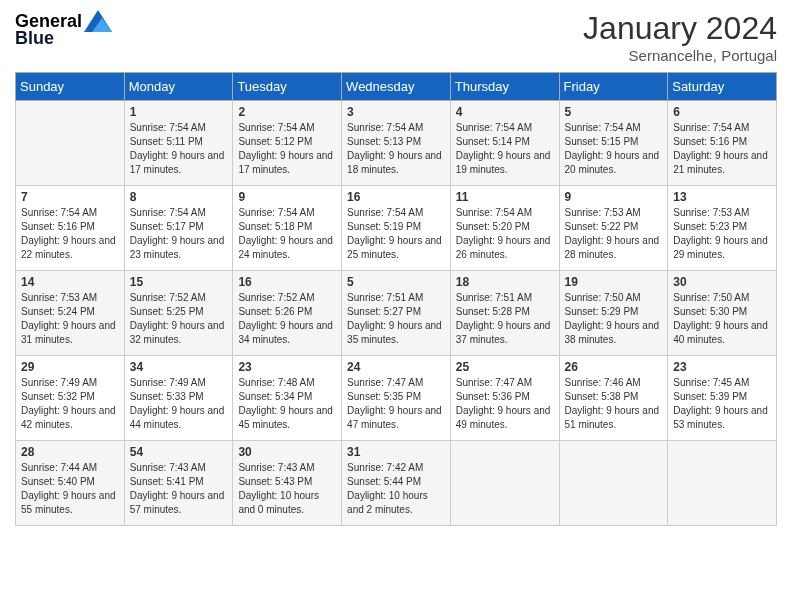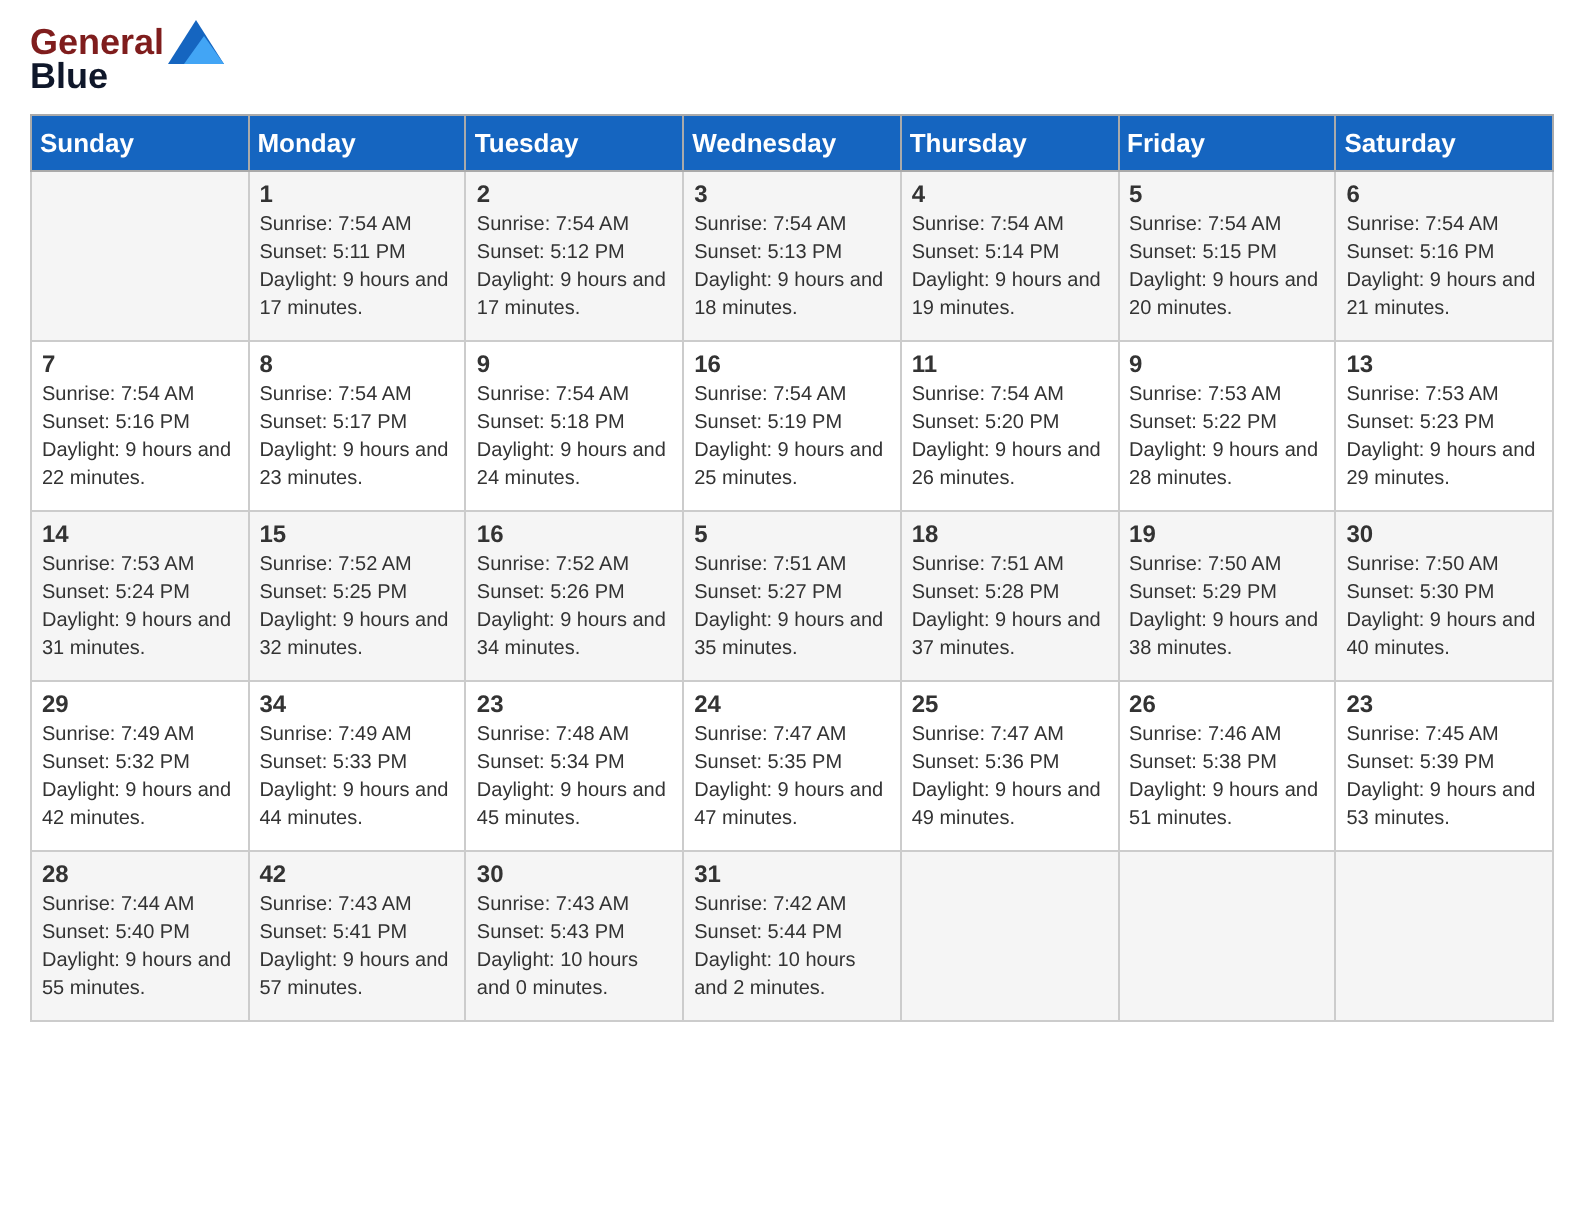--- a/index.html
+++ b/index.html
@@ -17,21 +17,21 @@
       margin-bottom: 8px;
     }
     .logo {
       display: flex;
       align-items: center;
       gap: 0px;
     }
     .logo-text-general {
       font-size: 18px;
       font-weight: bold;
-      color: #7f1d1d;
+      color: #000000;
     }
     .logo-text-blue {
       font-size: 18px;
       font-weight: bold;
       color: #0f172a;
     }
     .logo-icon {
       width: 28px;
       height: 22px;
       margin-left: 2px;
@@ -53,21 +53,21 @@
       border-collapse: collapse;
       table-layout: fixed;
     }
     thead tr {
       background-color: #1565C0;
       color: #fff;
     }
     thead th {
       padding: 6px 4px;
       font-size: 13px;
-      font-weight: bold;
+      font-weight: normal;
       text-align: left;
       border: 1px solid #aaa;
     }
     tbody tr {
       vertical-align: top;
     }
     tbody td {
       border: 1px solid #ccc;
       padding: 4px 5px;
       font-size: 10.5px;
@@ -101,20 +101,24 @@
       <div style="display:flex;align-items:center;">
         <span class="logo-text-general">General</span>
         <svg class="logo-icon" viewBox="0 0 28 22" xmlns="http://www.w3.org/2000/svg">
           <polygon points="0,22 14,0 28,22" fill="#1565C0"></polygon>
           <polygon points="8,22 18,8 28,22" fill="#42A5F5"></polygon>
         </svg>
       </div>
       <span class="logo-text-blue" style="margin-top:-4px;">Blue</span>
     </div>
   </div>
+  <div class="title-area">
+    <div class="month-title">January 2024</div>
+    <div class="location-title">Sernancelhe, Portugal</div>
+  </div>
 </div>
 
 <table>
   <thead>
     <tr>
       <th>Sunday</th>
       <th>Monday</th>
       <th>Tuesday</th>
       <th>Wednesday</th>
       <th>Thursday</th>
@@ -239,21 +243,21 @@
           <span class="day-number">23</span>
           <div class="cell-content">Sunrise: 7:45 AM<br>Sunset: 5:39 PM<br>Daylight: 9 hours and 53 minutes.</div>
         </td>
       </tr>
       <tr>
         <td>
           <span class="day-number">28</span>
           <div class="cell-content">Sunrise: 7:44 AM<br>Sunset: 5:40 PM<br>Daylight: 9 hours and 55 minutes.</div>
         </td>
         <td>
-          <span class="day-number">42</span>
+          <span class="day-number">54</span>
           <div class="cell-content">Sunrise: 7:43 AM<br>Sunset: 5:41 PM<br>Daylight: 9 hours and 57 minutes.</div>
         </td>
         <td>
           <span class="day-number">30</span>
           <div class="cell-content">Sunrise: 7:43 AM<br>Sunset: 5:43 PM<br>Daylight: 10 hours and 0 minutes.</div>
         </td>
         <td>
           <span class="day-number">31</span>
           <div class="cell-content">Sunrise: 7:42 AM<br>Sunset: 5:44 PM<br>Daylight: 10 hours and 2 minutes.</div>
         </td>

